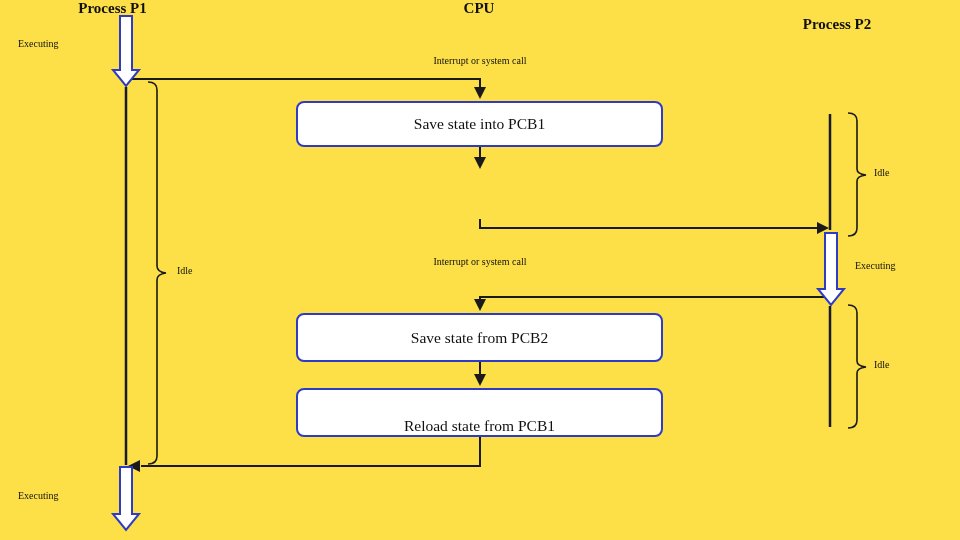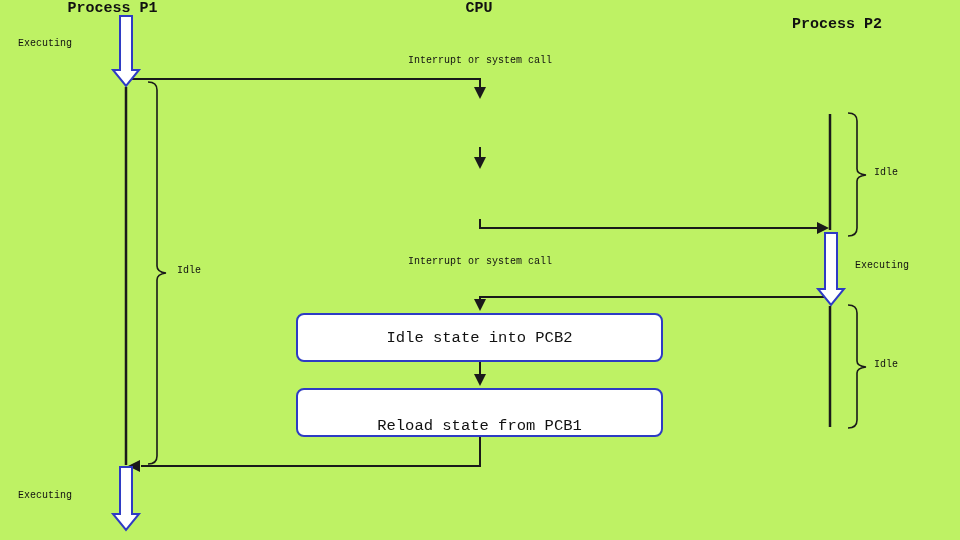--- a/index.html
+++ b/index.html
@@ -1,20 +1,20 @@
 <!DOCTYPE html>
 <html><head>
 <meta charset="utf-8">
 <style>
   html,body{margin:0;padding:0;background:#ffffff;}
   #stage{
     position:relative;
     width:960px;height:540px;
-    background:#bef264;
-    font-family:Liberation Mono, monospace;
+    background:#fde047;
+    font-family:Liberation Serif, serif;
     overflow:hidden;
   }
   .lbl{
     position:absolute;
     font-size:10px;
     color:#111;
     white-space:nowrap;
     line-height:1;
   }
   .hdr{
@@ -89,22 +89,25 @@
 
     <polygon points="120,16 132,16 132,70 139,70 126,86 113,70 120,70" fill="#ffffff" stroke="#2e3bc4" stroke-width="2" stroke-linejoin="miter"></polygon>
     <polygon points="120,467 132,467 132,514 139,514 126,530 113,514 120,514" fill="#ffffff" stroke="#2e3bc4" stroke-width="2" stroke-linejoin="miter"></polygon>
     <polygon points="825,233 837,233 837,289 844,289 831,305 818,289 825,289" fill="#ffffff" stroke="#2e3bc4" stroke-width="2" stroke-linejoin="miter"></polygon>
   </svg>
 
   <div class="hdr" style="left:40px;top:1px;width:145px;">Process P1</div>
   <div class="hdr" style="left:404px;top:1px;width:150px;">CPU</div>
   <div class="hdr" style="left:762px;top:17px;width:150px;">Process P2</div>
 
+  <div class="cpu-box" style="top:101px;height:46px;">
+    <span>Save state into PCB1</span>
+  </div>
   <div class="cpu-box" style="top:313px;height:49px;">
-    <span>Idle state into PCB2</span>
+    <span>Save state from PCB2</span>
   </div>
   <div class="cpu-box" style="top:388px;height:49px;align-items:flex-end;">
     <span>Reload state from PCB1</span>
   </div>
 
   <div class="lbl" style="left:320px;top:56px;width:320px;text-align:center;">Interrupt or system call</div>
   <div class="lbl" style="left:320px;top:257px;width:320px;text-align:center;">Interrupt or system call</div>
 
   <div class="lbl" style="left:18px;top:39px;">Executing</div>
   <div class="lbl" style="left:18px;top:491px;">Executing</div>

